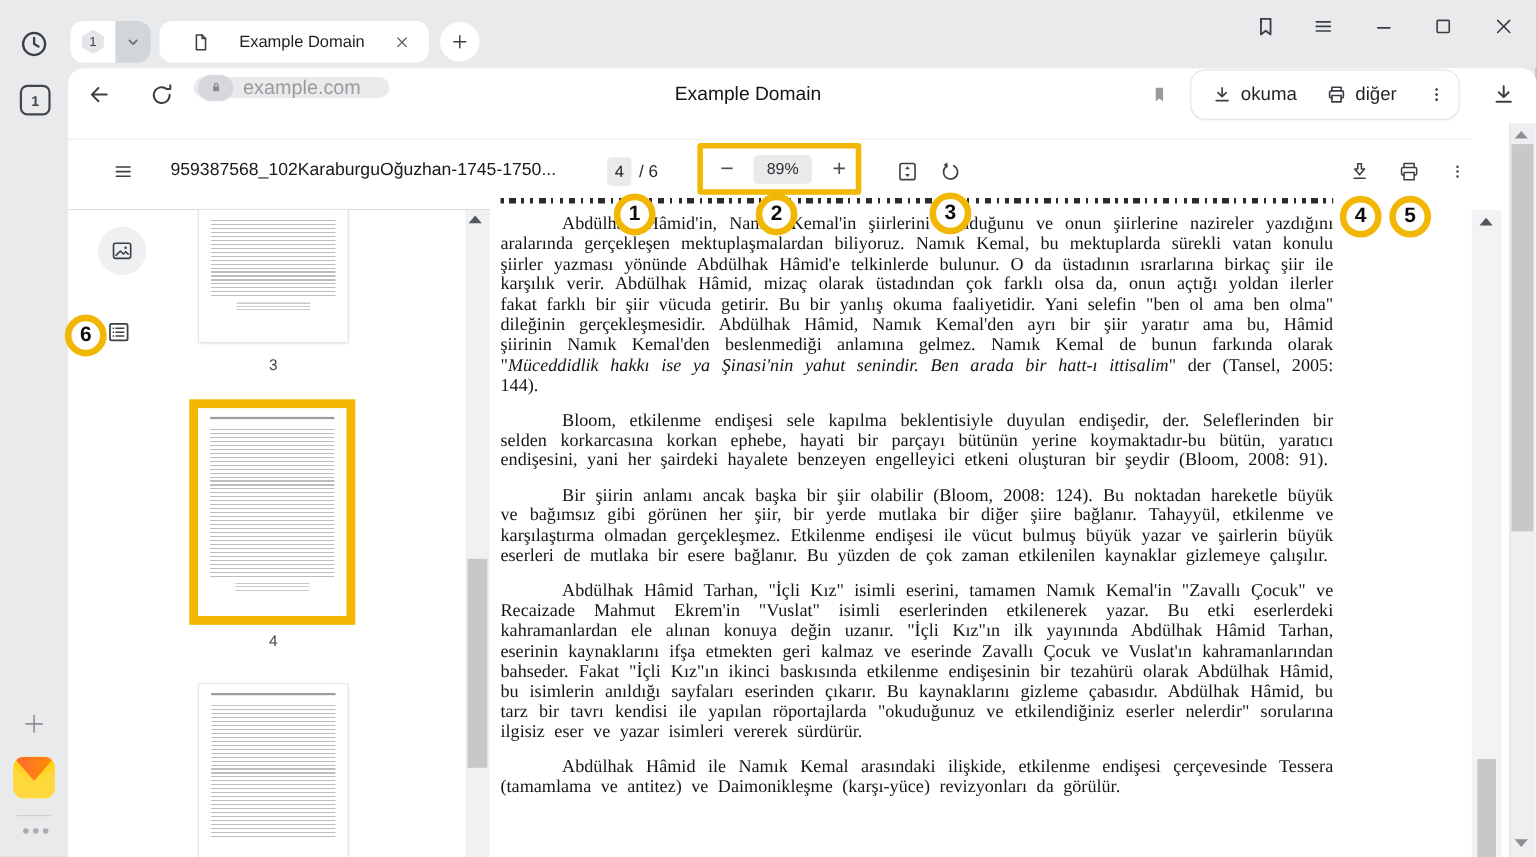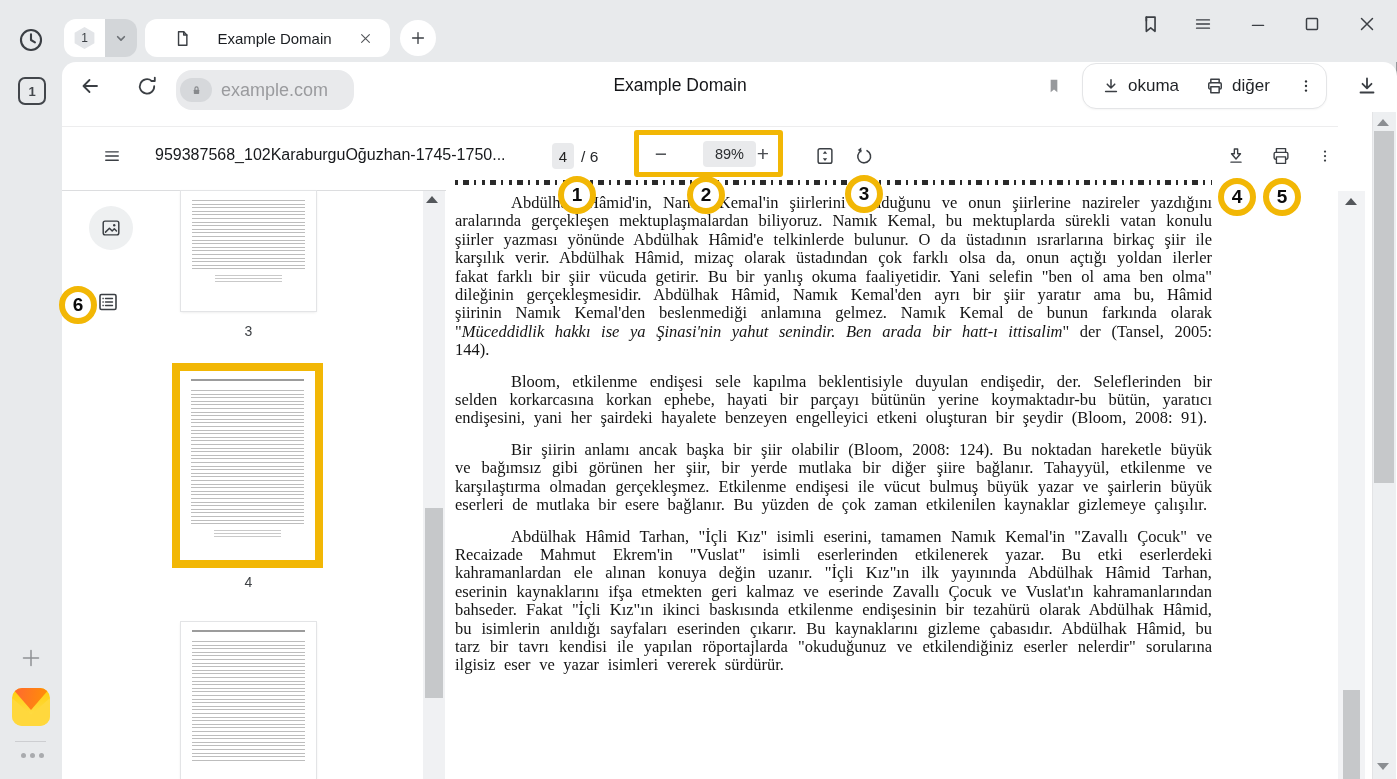--- a/index.html
+++ b/index.html
@@ -34,40 +34,40 @@
                clip-path:polygon(0 0,50% 60%,100% 0,100% 100%,0 100%);}
   .strip-divider{left:15px;top:679px;width:31px;height:1px;background:#cdced1;}
   .strip-dots{left:21px;top:691px;display:flex;gap:4px;}
   .strip-dots i{width:5px;height:5px;border-radius:50%;background:#a9abae;}
 
   
   .panel{position:absolute;left:62px;top:62px;width:1335px;height:717px;background:#fff;border-radius:14px 14px 0 0;}
 
   
   .nav-ic{top:74px;width:24px;height:24px;}
-  .addr{left:176px;top:70px;width:178px;height:40px;background:#e9eaec;border-radius:16px;display:flex;align-items:center;}
+  .addr{left:176px;top:70px;width:178px;height:19px;background:#e9eaec;border-radius:16px;display:flex;align-items:center;}
   .lockseg{margin-left:4px;width:32px;height:24px;background:#d6d8db;border-radius:12px;display:flex;align-items:center;justify-content:center;}
   .url{margin-left:9px;font-size:18px;color:#9a9b9e;}
   .page-title{left:560px;top:75px;width:240px;text-align:center;font-size:17.5px;color:#141518;}
   .bm-flag{left:1044px;top:76px;width:20px;height:20px;}
   .actionbar{left:1082px;top:63px;width:245px;height:46px;background:#fff;border:1px solid #e4e5e7;border-radius:14px;
              box-shadow:0 1px 2px rgba(0,0,0,.04);display:flex;align-items:center;box-sizing:border-box;padding:0 10px;}
   .act-btn{display:flex;align-items:center;gap:7px;font-size:17px;color:#1f2226;padding:0 8px;}
   .act-sep{width:1px;height:24px;background:#e7e8ea;margin:0 5px;}
   .dl-top{left:1355px;top:74px;width:24px;height:24px;}
 
   
   .tool-topline{left:62px;top:126px;width:1276px;height:1px;background:#ededee;}
   .tool-botline{left:62px;top:190px;width:1276px;height:1px;background:#dcdddf;}
   .pdf-burger{left:102px;top:146px;width:20px;height:20px;}
   .pdf-filename{left:155px;top:146px;width:380px;font-size:16px;font-weight:500;color:#17191c;white-space:nowrap;overflow:hidden;}
   .page-box{left:552px;top:143px;width:22px;height:26px;background:#e9eaec;border-radius:4px;display:flex;align-items:center;justify-content:center;font-size:15px;color:#222;}
   .page-total{left:581px;top:148px;font-size:15.5px;color:#26282b;}
   .zoom-btn{top:140px;width:28px;height:28px;display:flex;align-items:center;justify-content:center;font-size:21px;color:#4c4f53;}
-  .zoom-pill{left:685px;top:141px;width:53px;height:26px;background:#e9eaec;border-radius:4px;display:flex;align-items:center;justify-content:center;font-size:14.5px;color:#2c2e31;margin-left:18px;}
+  .zoom-pill{left:685px;top:141px;width:53px;height:26px;background:#e9eaec;border-radius:4px;display:flex;align-items:center;justify-content:center;font-size:14.5px;color:#2c2e31;}
   .fit-btn{left:814px;top:145px;width:22px;height:22px;}
   .rot-btn{left:853px;top:145px;width:22px;height:22px;}
   .pdf-dl{left:1225px;top:145px;width:22px;height:22px;}
   .pdf-pr{left:1270px;top:145px;width:22px;height:22px;}
   .pdf-kebab{left:1316px;top:145px;width:18px;height:22px;}
 
   
   .side-imgbtn{left:89px;top:206px;width:44px;height:44px;border-radius:50%;background:#eef0f1;display:flex;align-items:center;justify-content:center;}
   .side-listbtn{left:96px;top:290px;width:24px;height:24px;}
   .thumb{background:#fff;box-shadow:0 0 0 1px #e3e4e6,0 1px 3px rgba(0,0,0,.12);}
@@ -345,20 +345,21 @@
   <div class="abs tri-up side-sb-up"></div>
   <div class="abs sb-thumb side-sb-th"></div>
 
   <div class="abs doc-area">
     <div class="doc-text">
       <div class="doc-sliver"></div>
     <p class="doc-para"><span>Abdülhak Hâmid'in, Namık Kemal'in şiirlerini okuduğunu ve onun şiirlerine nazireler yazdığını aralarında gerçekleşen mektuplaşmalardan biliyoruz. Namık Kemal, bu mektuplarda sürekli vatan konulu şiirler yazması yönünde Abdülhak Hâmid'e telkinlerde bulunur. O da üstadının ısrarlarına birkaç şiir ile karşılık verir. Abdülhak Hâmid, mizaç olarak üstadından çok farklı olsa da, onun açtığı yoldan ilerler fakat farklı bir şiir vücuda getirir. Bu bir yanlış okuma faaliyetidir. Yani selefin "ben ol ama ben olma" dileğinin gerçekleşmesidir. Abdülhak Hâmid, Namık Kemal'den ayrı bir şiir yaratır ama bu, Hâmid şiirinin Namık Kemal'den beslenmediği anlamına gelmez. Namık Kemal de bunun farkında olarak "</span><span class="it">Müceddidlik hakkı ise ya Şinasi'nin yahut senindir. Ben arada bir hatt-ı ittisalim</span><span>" der (Tansel, 2005: 144).</span></p>
         <p class="doc-para"><span>Bloom, etkilenme endişesi sele kapılma beklentisiyle duyulan endişedir, der. Seleflerinden bir selden korkarcasına korkan ephebe, hayati bir parçayı bütünün yerine koymaktadır-bu bütün, yaratıcı endişesini, yani her şairdeki hayalete benzeyen engelleyici etkeni oluşturan bir şeydir (Bloom, 2008: 91).</span></p>
         <p class="doc-para"><span>Bir şiirin anlamı ancak başka bir şiir olabilir (Bloom, 2008: 124). Bu noktadan hareketle büyük ve bağımsız gibi görünen her şiir, bir yerde mutlaka bir diğer şiire bağlanır. Tahayyül, etkilenme ve karşılaştırma olmadan gerçekleşmez. Etkilenme endişesi ile vücut bulmuş büyük yazar ve şairlerin büyük eserleri de mutlaka bir esere bağlanır. Bu yüzden de çok zaman etkilenilen kaynaklar gizlemeye çalışılır.</span></p>
         <p class="doc-para"><span>Abdülhak Hâmid Tarhan, "İçli Kız" isimli eserini, tamamen Namık Kemal'in "Zavallı Çocuk" ve Recaizade Mahmut Ekrem'in "Vuslat" isimli eserlerinden etkilenerek yazar. Bu etki eserlerdeki kahramanlardan ele alınan konuya değin uzanır. "İçli Kız"ın ilk yayınında Abdülhak Hâmid Tarhan, eserinin kaynaklarını ifşa etmekten geri kalmaz ve eserinde Zavallı Çocuk ve Vuslat'ın kahramanlarından bahseder. Fakat "İçli Kız"ın ikinci baskısında etkilenme endişesinin bir tezahürü olarak Abdülhak Hâmid, bu isimlerin anıldığı sayfaları eserinden çıkarır. Bu kaynaklarını gizleme çabasıdır. Abdülhak Hâmid, bu tarz bir tavrı kendisi ile yapılan röportajlarda "okuduğunuz ve etkilendiğiniz eserler nelerdir" sorularına ilgisiz eser ve yazar isimleri vererek sürdürür.</span></p>
+        <p class="doc-para"><span>Abdülhak Hâmid ile Namık Kemal arasındaki ilişkide, etkilenme endişesi çerçevesinde Tessera (tamamlama ve antitez) ve Daimonikleşme (karşı-yüce) revizyonları da görülür.</span></p>
       </div>
   </div>
 
   <div class="abs pdf-sb"></div>
   <div class="abs tri-up pdf-sb-up"></div>
   <div class="abs sb-thumb pdf-sb-th"></div>
 
   <div class="abs win-sb"></div>
   <div class="abs tri-up win-sb-up"></div>
   <div class="abs sb-thumb win-sb-th"></div>

